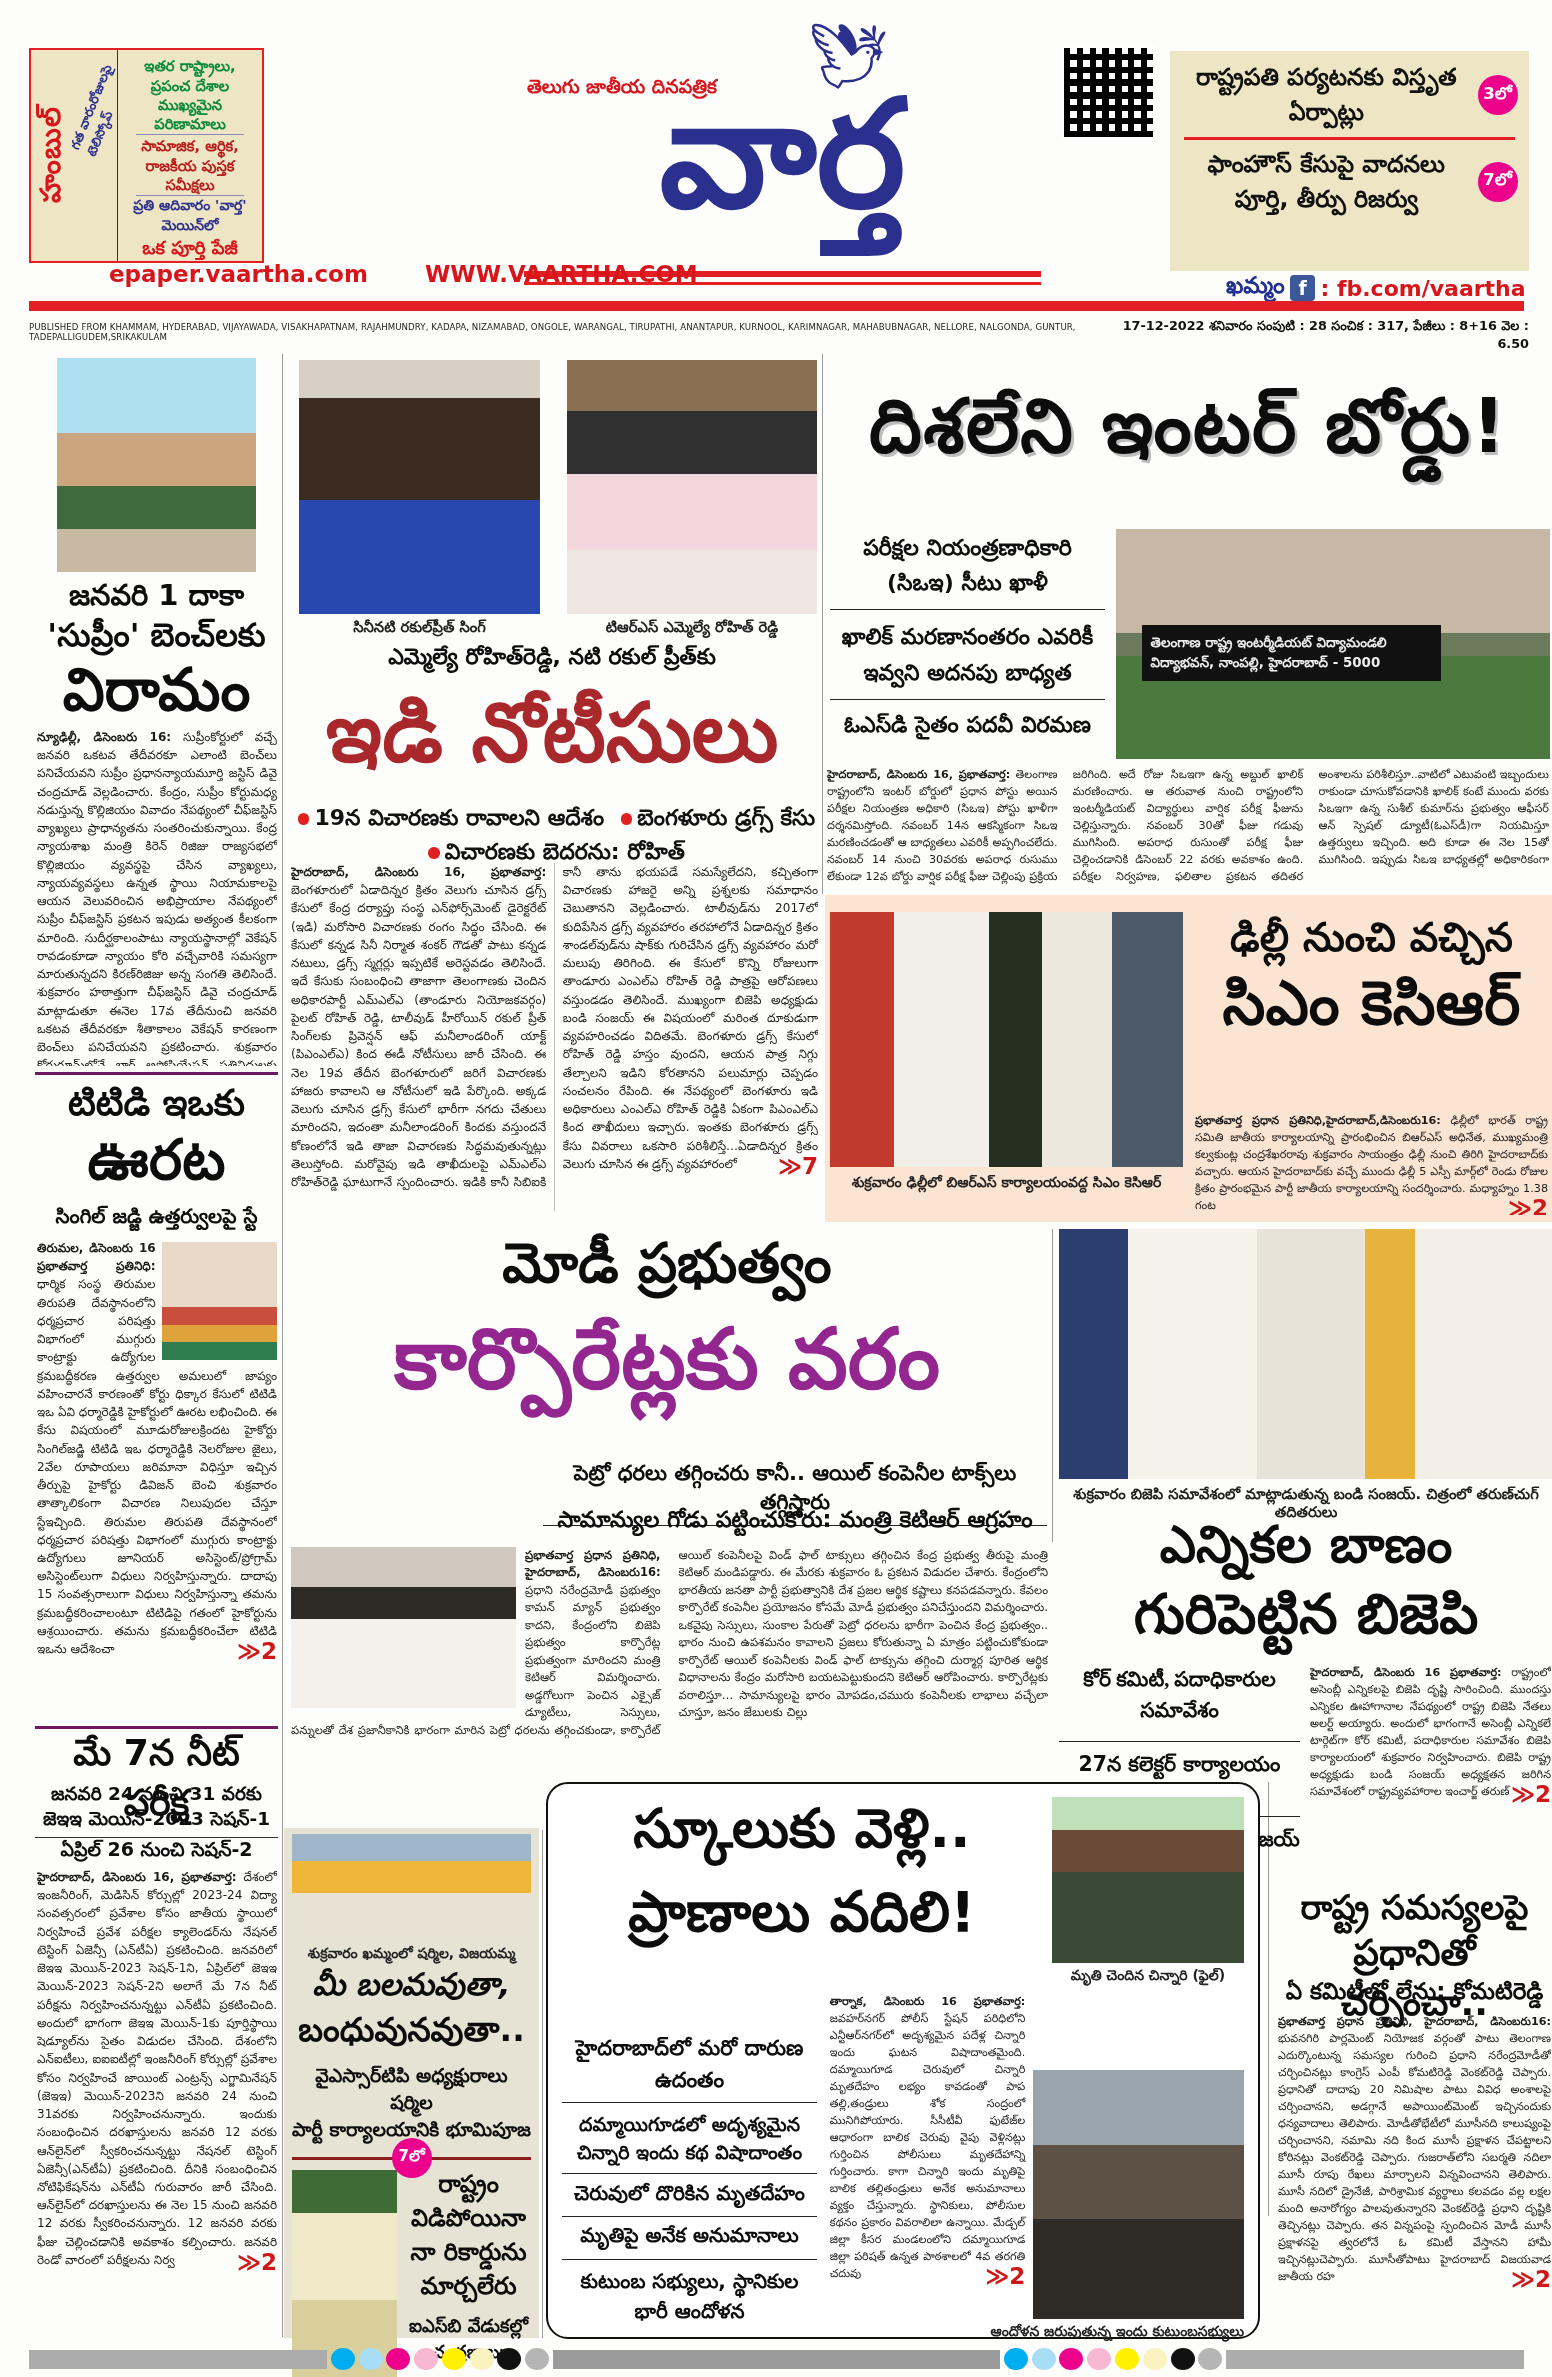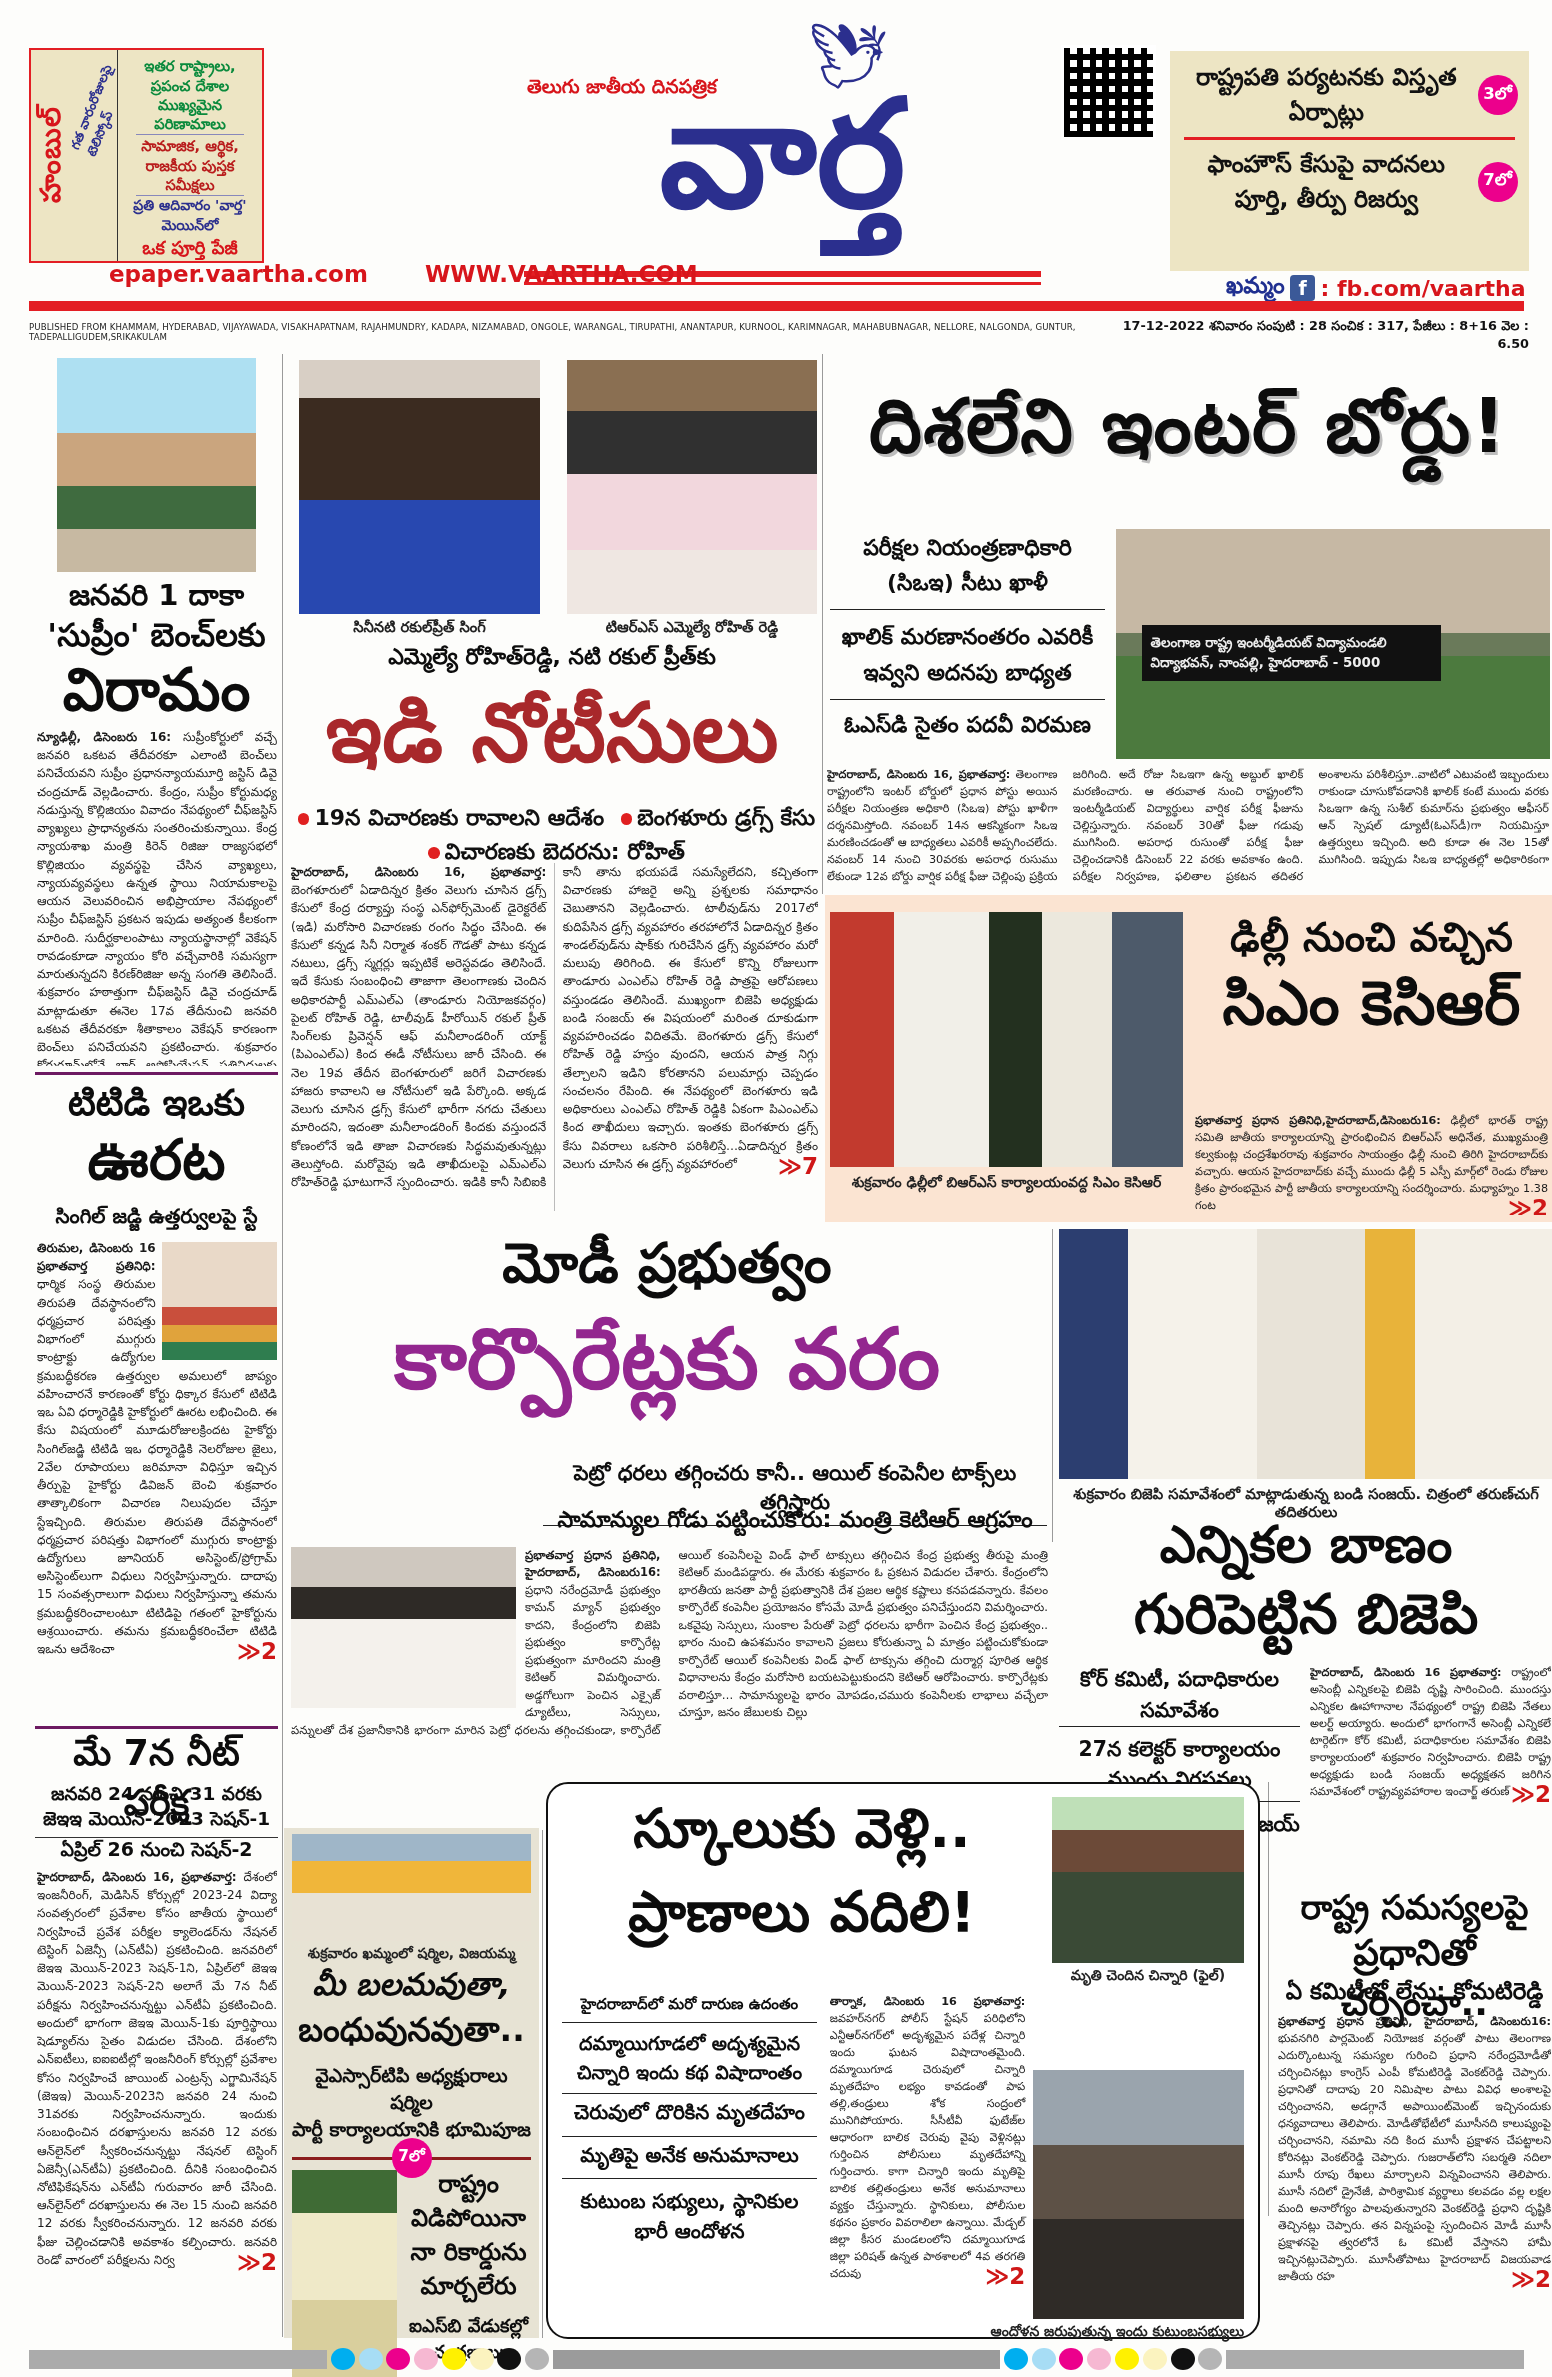--- a/index.html
+++ b/index.html
@@ -187,21 +187,21 @@
     <b>ప్రభాతవార్త ప్రధాన ప్రతినిధి, హైదరాబాద్, డిసెంబరు16:</b>
     <span>ప్రధాని నరేంద్రమోడీ ప్రభుత్వం కామన్ మ్యాన్ ప్రభుత్వం కాదని, కేంద్రంలోని బిజెపి ప్రభుత్వం కార్పొరేట్ల ప్రభుత్వంగా మారిందని మంత్రి కెటిఆర్ విమర్శించారు. అడ్డగోలుగా పెంచిన ఎక్సైజ్ డ్యూటీలు, సెస్సులు, పన్నులతో దేశ ప్రజానీకానికి భారంగా మారిన పెట్రో ధరలను తగ్గించకుండా, కార్పొరేట్ ఆయిల్ కంపెనీలపై విండ్ ఫాల్ టాక్సులు తగ్గించిన కేంద్ర ప్రభుత్వ తీరుపై మంత్రి కెటిఆర్ మండిపడ్డారు. ఈ మేరకు శుక్రవారం ఓ ప్రకటన విడుదల చేశారు. కేంద్రంలోని భారతీయ జనతా పార్టీ ప్రభుత్వానికి దేశ ప్రజల ఆర్థిక కష్టాలు కనపడవన్నారు. కేవలం కార్పొరేట్ కంపెనీల ప్రయోజనం కోసమే మోడీ ప్రభుత్వం పనిచేస్తుందని విమర్శించారు. ఒకవైపు సెస్సులు, సుంకాల పేరుతో పెట్రో ధరలను భారీగా పెంచిన కేంద్ర ప్రభుత్వం.. భారం నుంచి ఉపశమనం కావాలని ప్రజలు కోరుతున్నా ఏ మాత్రం పట్టించుకోకుండా కార్పొరేట్ ఆయిల్ కంపెనీలకు విండ్ ఫాల్ టాక్సును తగ్గించి దుర్మార్గ పూరిత ఆర్థిక విధానాలను కేంద్రం మరోసారి బయటపెట్టుకుందని కెటిఆర్ ఆరోపించారు. కార్పొరేట్లకు వరాలిస్తూ… సామాన్యులపై భారం మోపడం,చమురు కంపెనీలకు లాభాలు వచ్చేలా చూస్తూ, జనం జేబులకు చిల్లు</span>
   </div>
 
   <div class="photo" style="left:1059px;top:1229px;width:494px;height:250px;
               background:linear-gradient(90deg,#2c3e70 0 14%,#f5f2ea 14% 40%,#e8e3d8 40% 62%,#e8b33a 62% 72%,#f3efe6 72%);"></div>
   <div class="abs headline-black" style="left:1059px;top:1515px;width:494px;text-align:center;font-size:51px;">ఎన్నికల బాణం</div>
   <div class="abs cap" style="left:1059px;top:1485px;width:494px;font-size:14.7px;">శుక్రవారం బిజెపి సమావేశంలో మాట్లాడుతున్న బండి సంజయ్. చిత్రంలో తరుణ్‌చుగ్ తదితరులు</div>
   <div class="abs headline-black" style="left:1059px;top:1582px;width:494px;text-align:center;font-size:55px;">గురిపెట్టిన బిజెపి</div>
   <div class="abs" style="left:1059px;top:1664px;width:241px;text-align:center;">
-    <div class="subhead" style="font-size:20.4px;line-height:1.5;border-bottom:1.9px solid #222;padding-bottom:1px;">కోర్ కమిటీ, పదాధికారుల సమావేశం</div>
+    <div class="subhead" style="font-size:20.4px;line-height:1.5;border-bottom:1.9px solid #222;padding-bottom:16px;font-family:Liberation Serif, serif;">కోర్ కమిటీ, పదాధికారుల సమావేశం</div>
     <div class="subhead" style="font-size:20.4px;line-height:1.5;border-bottom:1.9px solid #222;padding:6.4px 0;">27న కలెక్టర్ కార్యాలయం ముందు నిరసనలు</div>
     <div class="subhead" style="font-size:20.4px;line-height:1.5;padding-top:6.4px;">పార్టీ అధ్యక్షుడు బండి సంజయ్</div>
   </div>
   <div class="abs body" style="left:1310px;top:1664px;width:241px;height:211px;overflow:hidden;font-size:11.2px;">
     <b>హైదరాబాద్, డిసెంబరు 16 ప్రభాతవార్త:</b>
     <span>రాష్ట్రంలో అసెంబ్లీ ఎన్నికలపై బిజెపి దృష్టి సారించింది. ముందస్తు ఎన్నికల ఊహాగానాల నేపథ్యంలో రాష్ట్ర బిజెపి నేతలు అలర్ట్ అయ్యారు. అందులో భాగంగానే అసెంబ్లీ ఎన్నికలే టార్గెట్‌గా కోర్ కమిటీ, పదాధికారుల సమావేశం బిజెపి కార్యాలయంలో శుక్రవారం నిర్వహించారు. బిజెపి రాష్ట్ర అధ్యక్షుడు బండి సంజయ్ అధ్యక్షతన జరిగిన సమావేశంలో రాష్ట్రవ్యవహారాల ఇంచార్జ్ తరుణ్</span>
     <span class="cont">≫2</span>
   </div>
 
   <div class="abs headline-black" style="left:1277px;top:1887px;width:275px;text-align:center;font-size:34px;">రాష్ట్ర సమస్యలపై</div>
@@ -221,21 +221,21 @@
         <div class="headline-black" style="font-size:56px;text-align:center;margin-top:6.4px;">ప్రాణాలు వదిలి!</div>
       </div>
       <div style="width:192px;flex:none;">
         <div class="photo" style="position:static;width:192px;height:166px;
                     background:linear-gradient(180deg,#bfe0b8 0 20%,#6c4a38 20% 45%,#3a4a36 45%);"></div>
         <div class="cap" style="margin-top:3.8px;font-size:14px;">మృతి చెందిన చిన్నారి (ఫైల్)</div>
       </div>
     </div>
     <div style="display:flex;gap:12.8px;margin-top:9px;">
       <div style="width:255px;flex:none;text-align:center;">
-        <div class="subhead" style="font-size:15px;line-height:1.5;border-bottom:1.3px solid #222;padding-bottom:6.4px;">హైదరాబాద్‌లో మరో దారుణ ఉదంతం</div>
+        <div class="subhead" style="font-size:21px;line-height:1.5;border-bottom:1.3px solid #222;padding-bottom:6.4px;margin-top:40px;">హైదరాబాద్‌లో మరో దారుణ ఉదంతం</div>
         <div class="subhead" style="font-size:19px;line-height:1.5;border-bottom:1.3px solid #222;padding:6.4px 0;">దమ్మాయిగూడలో అదృశ్యమైన చిన్నారి ఇందు కథ విషాదాంతం</div>
         <div class="subhead" style="font-size:20px;border-bottom:1.3px solid #222;padding:6.4px 0;">చెరువులో దొరికిన మృతదేహం</div>
         <div class="subhead" style="font-size:20px;border-bottom:1.3px solid #222;padding:6.4px 0;">మృతిపై అనేక అనుమానాలు</div>
         <div class="subhead" style="font-size:20px;line-height:1.5;padding-top:6.4px;">కుటుంబ సభ్యులు, స్థానికుల భారీ ఆందోళన</div>
       </div>
       <div class="body" style="flex:1;font-size:11.2px;height:358px;overflow:hidden;">
         <span class="photo" style="float:right;position:static;width:211px;height:249px;margin:77px 0 3.8px 7.7px;
                      background:linear-gradient(180deg,#9aa4ad 0 30%,#5d5146 30% 60%,#2f2b27 60%);"></span>
         <b>తార్నాక, డిసెంబరు 16 ప్రభాతవార్త:</b>
         <span>జవహర్‌నగర్ పోలీస్ స్టేషన్ పరిధిలోని ఎన్టీఆర్‌నగర్‌లో అదృశ్యమైన పదేళ్ల చిన్నారి ఇందు ఘటన విషాదాంతమైంది. దమ్మాయిగూడ చెరువులో చిన్నారి మృతదేహం లభ్యం కావడంతో పాప తల్లి,తండ్రులు శోక సంద్రంలో మునిగిపోయారు. సీసీటీవీ ఫుటేజ్‌ల ఆధారంగా బాలిక చెరువు వైపు వెళ్లినట్లు గుర్తించిన పోలీసులు మృతదేహాన్ని గుర్తించారు. కాగా చిన్నారి ఇందు మృతిపై బాలిక తల్లితండ్రులు అనేక అనుమానాలు వ్యక్తం చేస్తున్నారు. స్థానికులు, పోలీసుల కథనం ప్రకారం వివరాలిలా ఉన్నాయి. మేడ్చల్ జిల్లా కీసర మండలంలోని దమ్మాయిగూడ జిల్లా పరిషత్ ఉన్నత పాఠశాలలో 4వ తరగతి చదువు</span>

